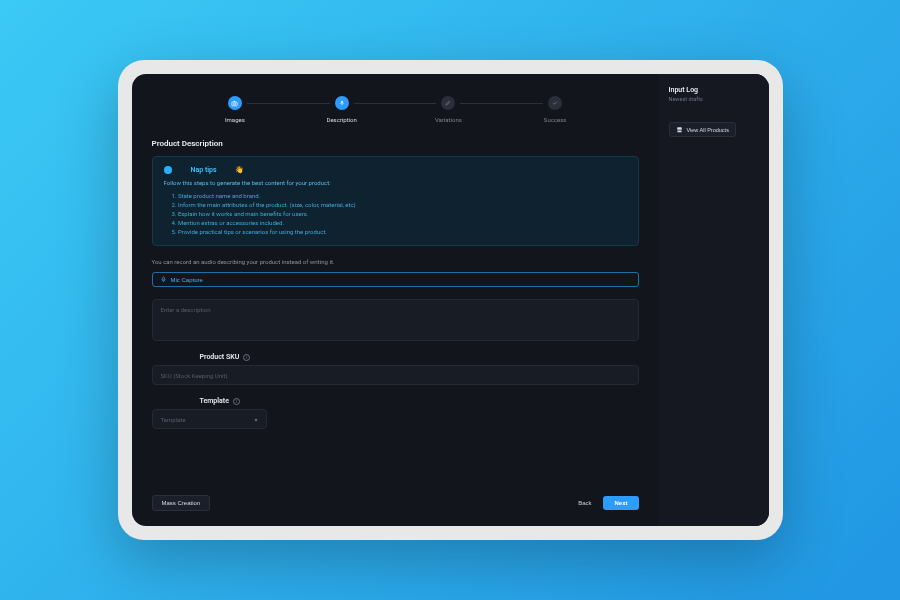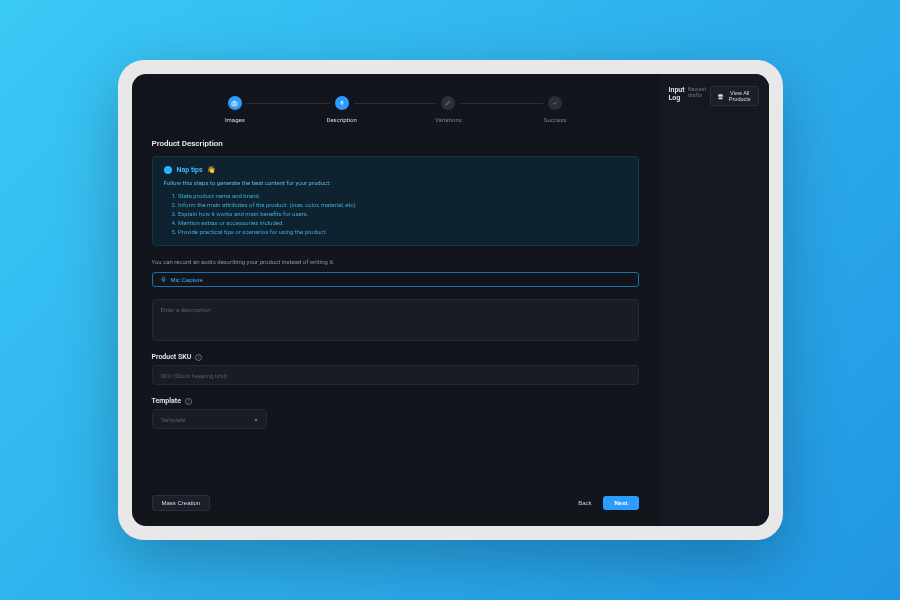--- a/index.html
+++ b/index.html
@@ -21,42 +21,42 @@
     background: #12151c;
     border-radius: 14px;
     display: flex;
     overflow: hidden;
     color: #e2e6ee;
     font-size: 7px;
   }
   .main { flex: 1; display: flex; flex-direction: column; padding: 14px 20px 15px; }
   .side {
     width: 110px; background: #151820;
-    padding: 12px 10px; display: flex; flex-direction: row;
+    padding: 12px 10px; display: flex; flex-direction: column;
   }
   .stepper { display: flex; align-items: center; justify-content: space-between; margin: 8px 30px 16px; }
   .step { display: flex; flex-direction: column; align-items: center; gap: 6px; position: relative; flex: 1; }
   .step:not(:last-child)::after {
     content: ""; position: absolute; top: 7px; left: calc(50% + 12px); right: calc(-50% + 12px);
     height: 1px; background: #2a2f3b;
   }
   .step-dot {
     width: 14px; height: 14px; border-radius: 50%;
     background: #2a2f3b; display: flex; align-items: center; justify-content: center;
     font-size: 7px; color: #fff;
   }
   .step.active .step-dot { background: #2c9cff; }
   .step-label { font-size: 6px; color: #7b8191; }
   .step.active .step-label { color: #d8dce6; }
   .section-title { font-size: 8px; font-weight: 600; color: #e8ebf2; margin: 0 0 8px 0; }
   .tips {
     background: #0f2230; border: 1px solid #16384d; border-radius: 4px;
     padding: 9px 11px; margin-bottom: 12px;
   }
-  .tips-head { display: flex; align-items: center; gap: 5px; margin-bottom: 5px; }
+  .tips-head { display: flex; align-items: center; gap: 19px; margin-bottom: 5px; }
   .tips-bullet { width: 8px; height: 8px; border-radius: 50%; background: #22b0ff; }
   .tips-title { color: #3fc1ff; font-weight: 600; font-size: 7px; }
   .tips-emoji { font-size: 7px; }
   .tips-sub { color: #5fb8e4; font-size: 6px; margin-bottom: 5px; }
   .tips-list { padding-left: 8px; }
   .tips-list div { color: #3ea9da; font-size: 6px; line-height: 1.5; }
   .sub-title { font-size: 7.5px; font-weight: 600; color: #e6e9f1; margin-bottom: 3px; }
   .sub-desc { font-size: 6px; color: #8b91a1; margin-bottom: 7px; }
   .mic-btn {
     display: inline-flex; align-items: center; gap: 4px;
@@ -64,21 +64,21 @@
     padding: 3px 7px; border-radius: 3px; font-size: 6px; cursor: pointer;
     margin-bottom: 12px;
   }
   .textarea {
     width: 100%; min-height: 42px; background: #181c25; border: 1px solid #242935;
     border-radius: 4px; padding: 6px 8px; color: #d8dce6; font-size: 6px;
     font-family: inherit; resize: none; margin-bottom: 12px;
   }
   .textarea::placeholder, .input::placeholder { color: #555b6a; }
   .label-row { display: flex; align-items: center; gap: 4px; margin-bottom: 4px; }
-  .label-text { font-size: 7px; font-weight: 600; color: #e6e9f1; }
+  .label-text { font-size: 7px; font-weight: 600; color: #e6e9f1; margin-left: 48px; }
   .info-icon {
     width: 7px; height: 7px; border-radius: 50%; border: 1px solid #6b7181;
     display: inline-flex; align-items: center; justify-content: center;
     font-size: 5px; color: #6b7181;
   }
   .input {
     width: 100%; height: 20px; background: #181c25; border: 1px solid #242935;
     border-radius: 4px; padding: 0 8px; color: #d8dce6; font-size: 6px;
     font-family: inherit; margin-bottom: 12px;
   }

